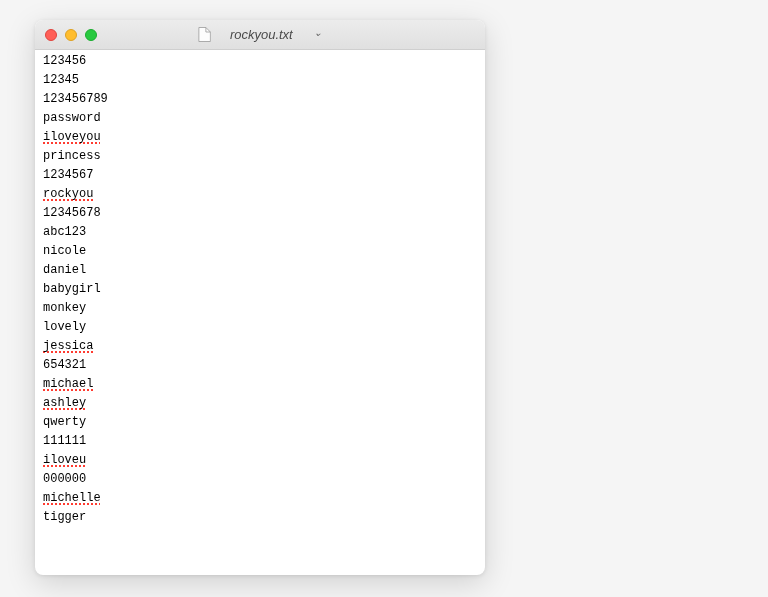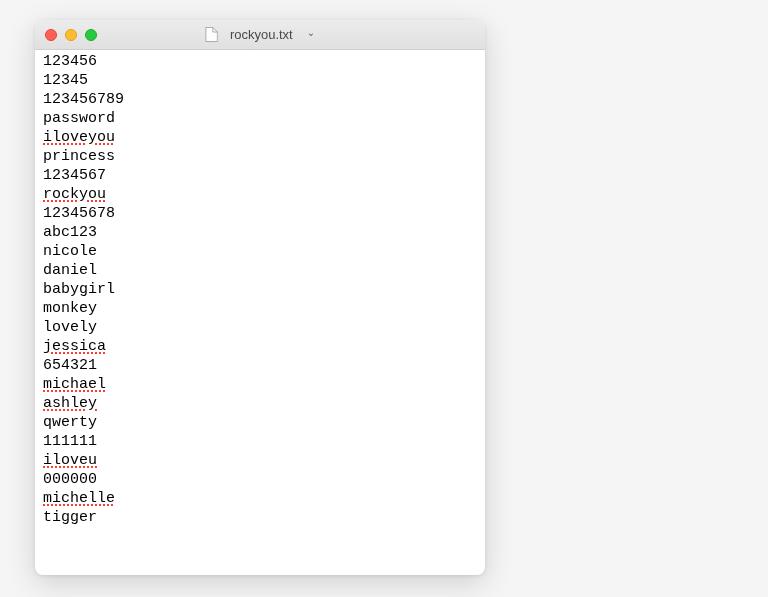--- a/index.html
+++ b/index.html
@@ -43,41 +43,42 @@
     }
     .traffic-light.close { background: #ff5f57; border: 0.5px solid #e0443e; }
     .traffic-light.minimize { background: #ffbd2e; border: 0.5px solid #dea123; }
     .traffic-light.zoom { background: #28c940; border: 0.5px solid #1aad2f; }
     .title-center {
       position: absolute;
       left: 50%;
       transform: translateX(-50%);
       display: flex;
       align-items: flex-start;
-      gap: 12px;
+      gap: 19px;
       color: #4a4a4a;
       font-size: 13px;
+      font-style: italic;
     }
     .file-icon {
       width: 13px;
       height: 15px;
       display: inline-block;
     }
     .file-icon svg { display: block; }
     .chevron {
       font-size: 10px;
       color: #666;
       margin-left: 2px;
     }
     .content {
       flex: 1;
       padding: 2px 8px;
       overflow: hidden;
       font-family: Menlo, Monaco, Consolas, "Courier New", monospace;
-      font-size: 15px;
+      font-size: 12px;
       line-height: 19px;
       color: #000;
       white-space: pre;
     }
     .line {
       display: block;
     }
     .sp {
       text-decoration: underline dotted #ff3b30;
       text-decoration-thickness: 1.5px;

